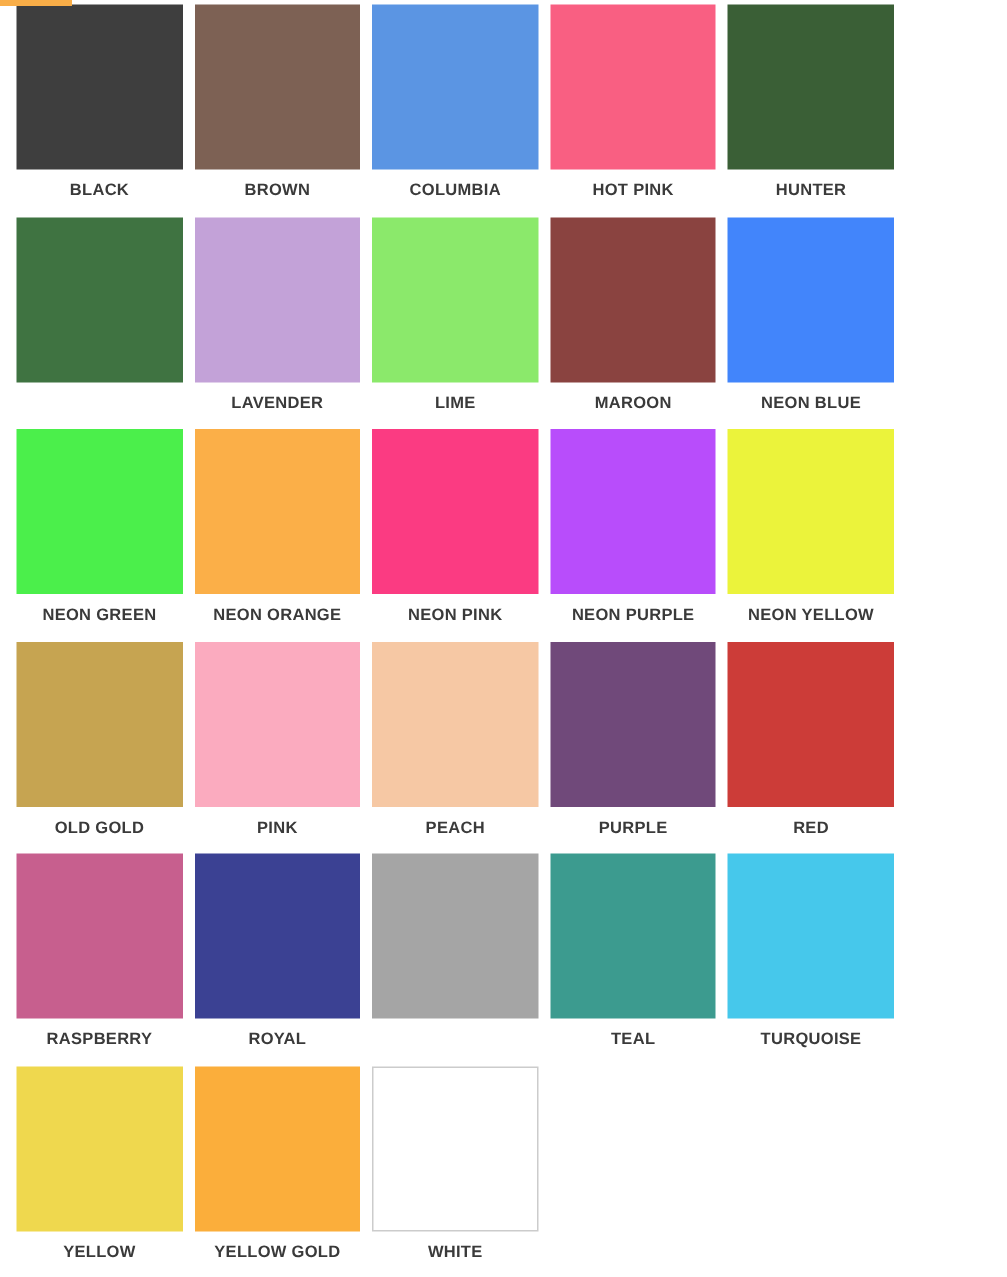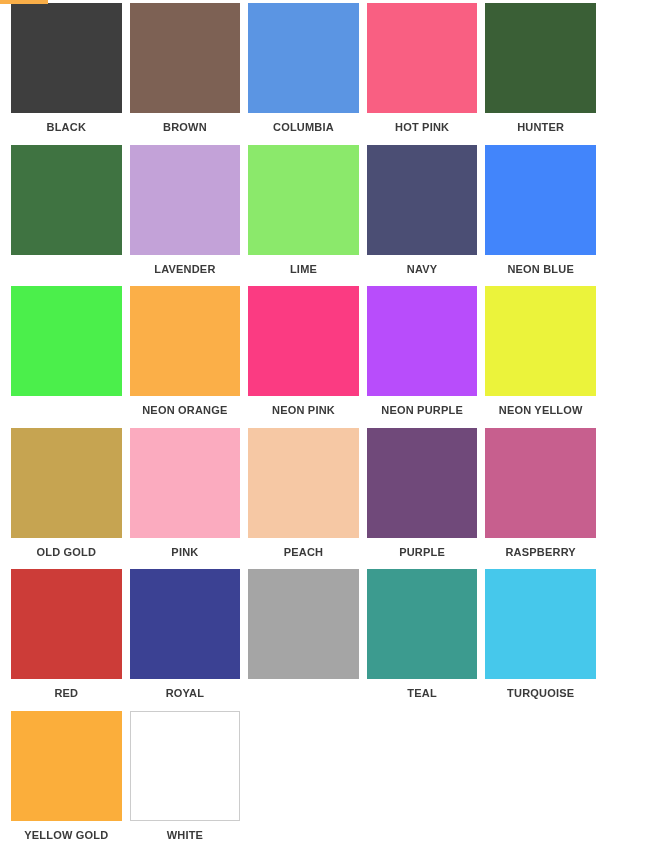--- a/index.html
+++ b/index.html
@@ -96,29 +96,30 @@
     </div>
     <div class="swatch-cell">
       <div class="swatch-chip" style="background-color: rgb(195, 162, 216);"></div>
       <div class="swatch-label">LAVENDER</div>
     </div>
     <div class="swatch-cell">
       <div class="swatch-chip" style="background-color: rgb(139, 233, 107);"></div>
       <div class="swatch-label">LIME</div>
     </div>
     <div class="swatch-cell">
-      <div class="swatch-chip" style="background-color: rgb(75, 78, 116);"></div>
-      <div class="swatch-label">NAVY</div>
+      <div class="swatch-chip" style="background-color: rgb(138, 67, 64);"></div>
+      <div class="swatch-label">MAROON</div>
     </div>
     <div class="swatch-cell">
       <div class="swatch-chip" style="background-color: rgb(66, 133, 251);"></div>
       <div class="swatch-label">NEON BLUE</div>
     </div>
     <div class="swatch-cell">
       <div class="swatch-chip" style="background-color: rgb(75, 239, 75);"></div>
+      <div class="swatch-label">NEON GREEN</div>
     </div>
     <div class="swatch-cell">
       <div class="swatch-chip" style="background-color: rgb(251, 175, 72);"></div>
       <div class="swatch-label">NEON ORANGE</div>
     </div>
     <div class="swatch-cell">
       <div class="swatch-chip" style="background-color: rgb(251, 59, 130);"></div>
       <div class="swatch-label">NEON PINK</div>
     </div>
     <div class="swatch-cell">
@@ -139,43 +140,47 @@
     </div>
     <div class="swatch-cell">
       <div class="swatch-chip" style="background-color: rgb(246, 200, 164);"></div>
       <div class="swatch-label">PEACH</div>
     </div>
     <div class="swatch-cell">
       <div class="swatch-chip" style="background-color: rgb(112, 73, 122);"></div>
       <div class="swatch-label">PURPLE</div>
     </div>
     <div class="swatch-cell">
+      <div class="swatch-chip" style="background-color: rgb(204, 60, 56);"></div>
+      <div class="swatch-label">RED</div>
+    </div>
+    <div class="swatch-cell">
       <div class="swatch-chip" style="background-color: rgb(199, 95, 142);"></div>
       <div class="swatch-label">RASPBERRY</div>
-    </div>
-    <div class="swatch-cell">
-      <div class="swatch-chip" style="background-color: rgb(204, 60, 56);"></div>
-      <div class="swatch-label">RED</div>
     </div>
     <div class="swatch-cell">
       <div class="swatch-chip" style="background-color: rgb(59, 65, 147);"></div>
       <div class="swatch-label">ROYAL</div>
     </div>
     <div class="swatch-cell">
       <div class="swatch-chip" style="background-color: rgb(165, 165, 165);"></div>
     </div>
     <div class="swatch-cell">
       <div class="swatch-chip" style="background-color: rgb(60, 155, 143);"></div>
       <div class="swatch-label">TEAL</div>
     </div>
     <div class="swatch-cell">
       <div class="swatch-chip" style="background-color: rgb(70, 200, 235);"></div>
       <div class="swatch-label">TURQUOISE</div>
     </div>
     <div class="swatch-cell">
+      <div class="swatch-chip" style="background-color: rgb(239, 216, 78);"></div>
+      <div class="swatch-label">YELLOW</div>
+    </div>
+    <div class="swatch-cell">
       <div class="swatch-chip" style="background-color: rgb(251, 174, 59);"></div>
       <div class="swatch-label">YELLOW GOLD</div>
     </div>
     <div class="swatch-cell">
       <div class="swatch-chip bordered" style="background-color: rgb(255, 255, 255); border-color: rgb(204, 204, 204);"></div>
       <div class="swatch-label">WHITE</div>
     </div>
   </div>
 
 </body></html>

